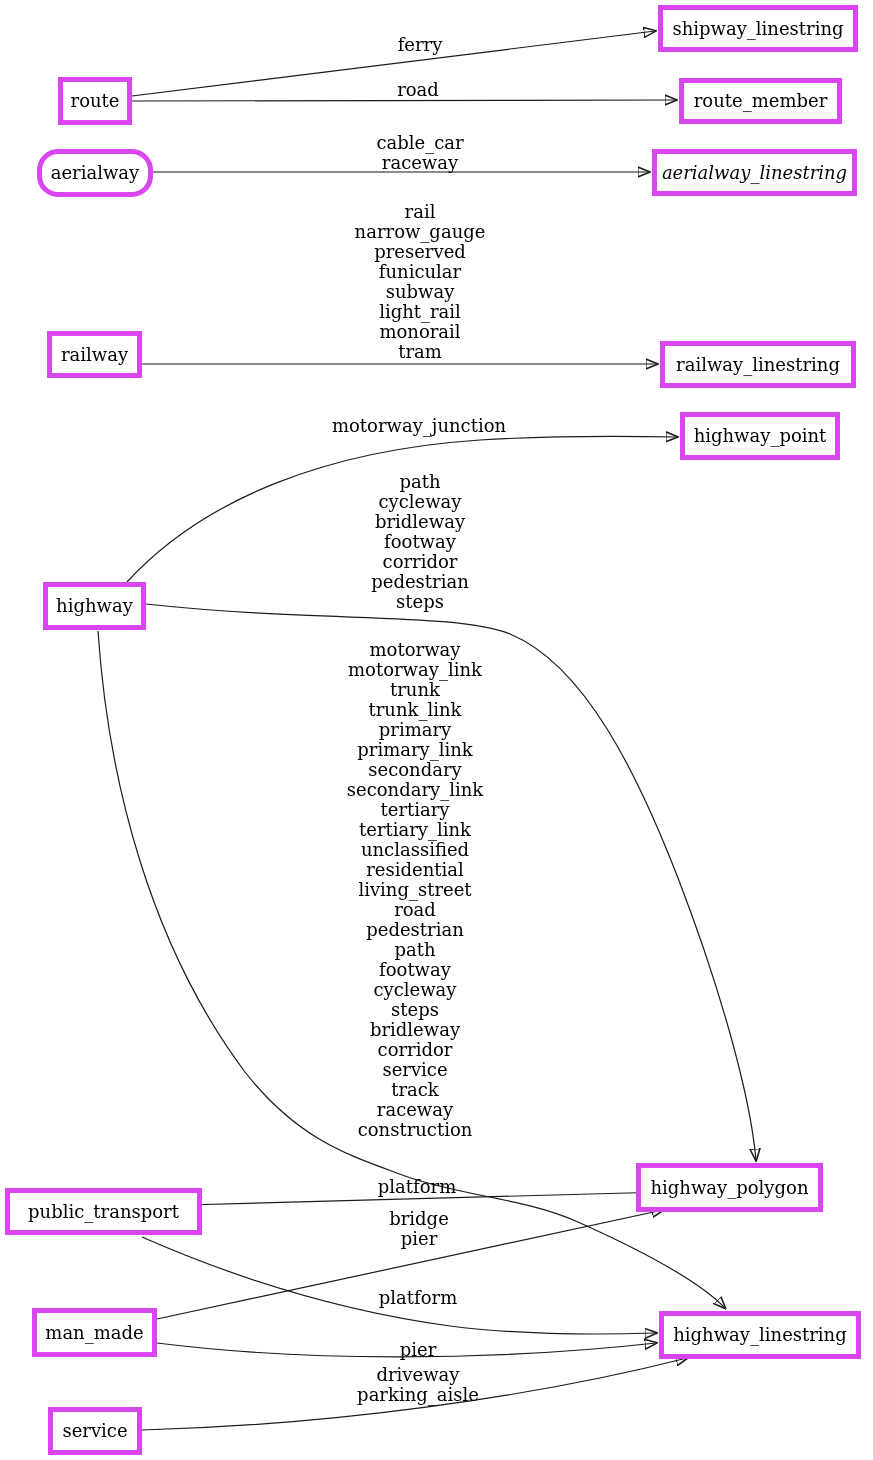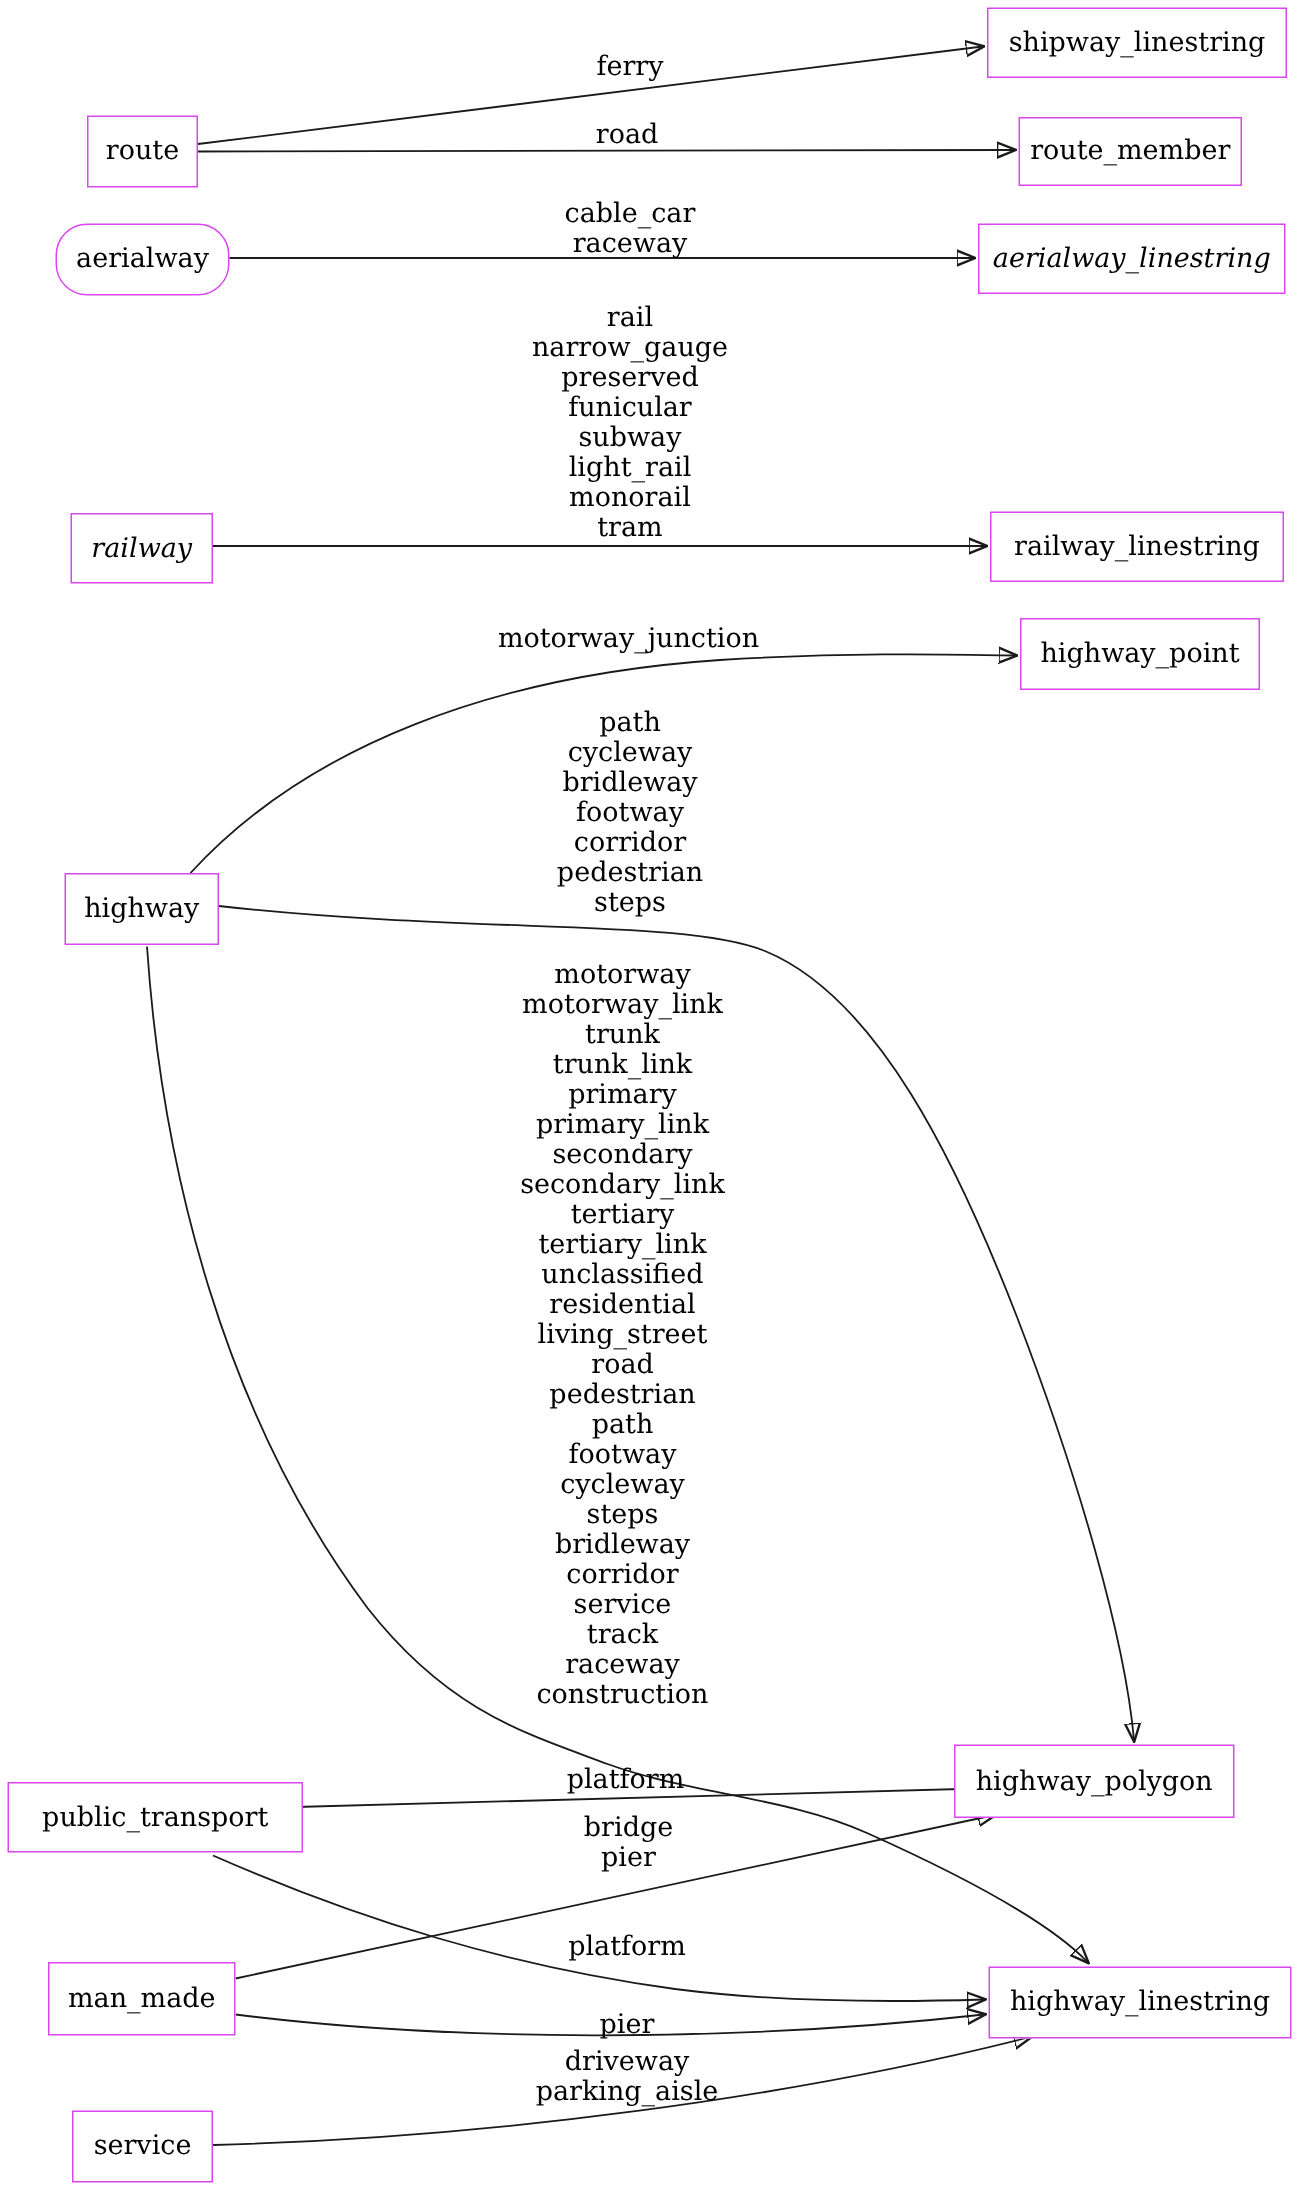--- a/index.html
+++ b/index.html
@@ -19,21 +19,21 @@
   }
   svg.edge-layer path {
     fill: none;
     stroke: #1a1a1a;
     stroke-width: 1.2;
   }
   .node {
     position: absolute;
     box-sizing: border-box;
     background: #ffffff;
-    border: 1px solid #d946ef;
+    border: 5px solid #d946ef;
     display: flex;
     align-items: center;
     justify-content: center;
     font-size: 18px;
     line-height: 20px;
     white-space: nowrap;
   }
   .edge-label {
     position: absolute;
     transform: translate(-50%, -50%);
@@ -64,28 +64,28 @@
     <path d="M98,631 C108,780 150,945 245,1072 C300,1142 352,1156 405,1176 C460,1196 525,1198 578,1222 C645,1252 700,1282 725,1308" marker-end="url(#arrow)"></path>
     <path d="M185,1205 L665,1192" marker-end="url(#arrow)"></path>
     <path d="M142,1237 C240,1280 340,1311 450,1326 C520,1335 592,1335 656,1333" marker-end="url(#arrow)"></path>
     <path d="M157,1319 L663,1210" marker-end="url(#arrow)"></path>
     <path d="M157,1343 C300,1361 485,1362 656,1343" marker-end="url(#arrow)"></path>
     <path d="M142,1430 C330,1425 530,1398 687,1358" marker-end="url(#arrow)"></path>
   </svg>
 
   <div class="node" style="left:58px; top:77px; width:74px; height:48px;">route</div>
   <div class="node" style="left:37px; top:149px; width:116px; height:48px;border-radius:21px;">aerialway</div>
-  <div class="node" style="left:47px; top:342px; width:95px; height:47px;font-style:italic;">railway</div>
+  <div class="node" style="left:47px; top:331px; width:95px; height:47px;">railway</div>
   <div class="node" style="left:43px; top:582px; width:103px; height:48px;">highway</div>
   <div class="node" style="left:5px; top:1188px; width:197px; height:47px;">public_transport</div>
   <div class="node" style="left:32px; top:1308px; width:125px; height:49px;">man_made</div>
   <div class="node" style="left:48px; top:1407px; width:94px; height:48px;">service</div>
 
   <div class="node" style="left:658px; top:5px; width:200px; height:47px;">shipway_linestring</div>
-  <div class="node" style="left:679px; top:78px; width:149px; height:46px;">route_member</div>
+  <div class="node" style="left:679px; top:78px; width:163px; height:46px;">route_member</div>
   <div class="node" style="left:652px; top:149px; width:205px; height:47px;font-style:italic;">aerialway_linestring</div>
   <div class="node" style="left:660px; top:341px; width:196px; height:47px;">railway_linestring</div>
   <div class="node" style="left:680px; top:412px; width:160px; height:48px;">highway_point</div>
   <div class="node" style="left:636px; top:1163px; width:187px; height:49px;">highway_polygon</div>
   <div class="node" style="left:659px; top:1311px; width:202px; height:48px;">highway_linestring</div>
 
   <div class="edge-label" style="left:420px; top:45px;">ferry</div>
   <div class="edge-label" style="left:418px; top:90px;">road</div>
   <div class="edge-label" style="left:420px; top:153px;">cable_car
 raceway</div>

